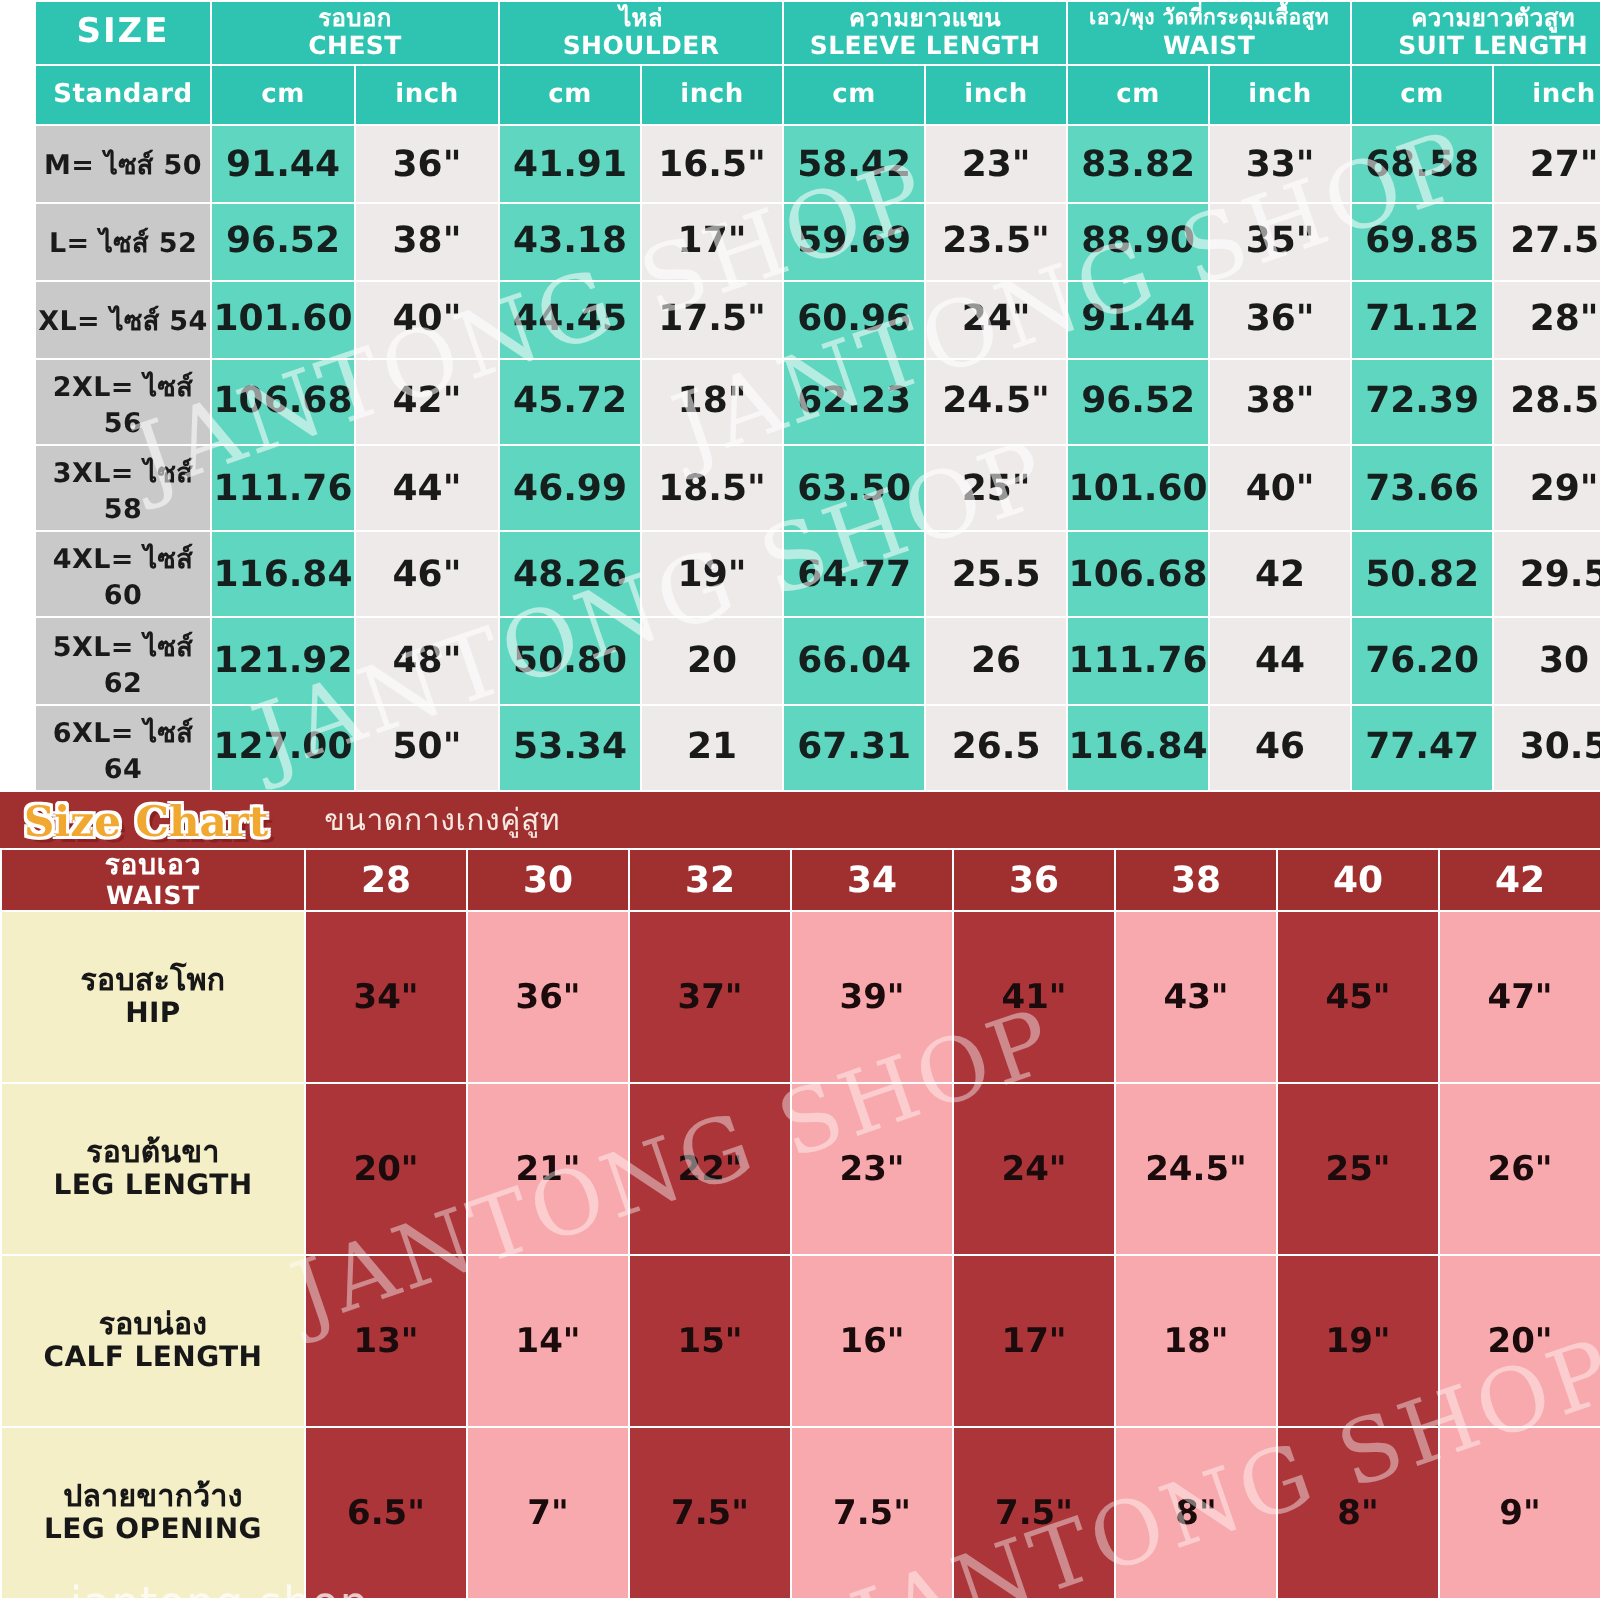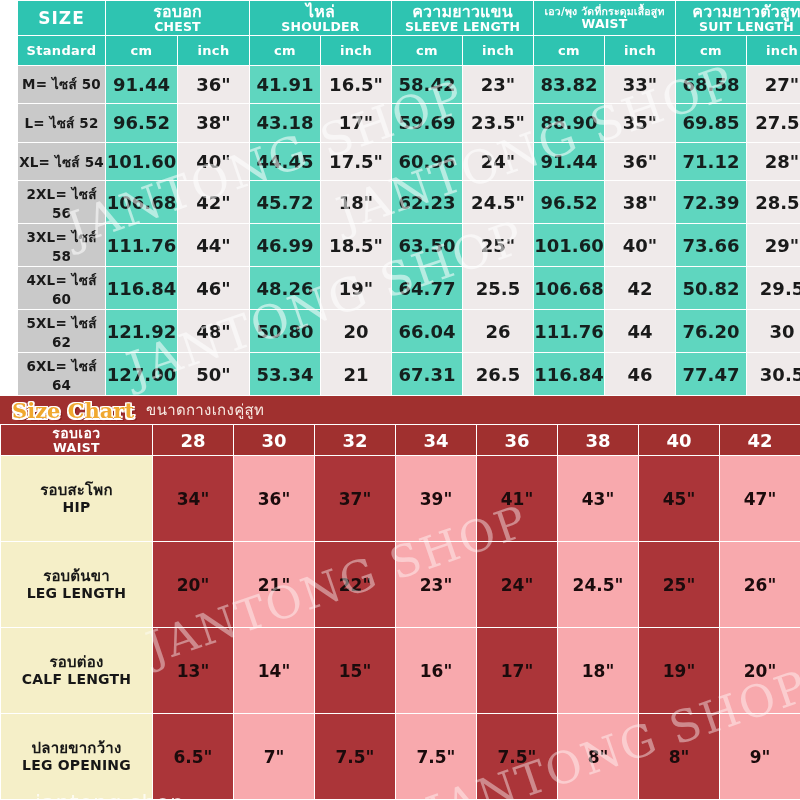--- a/index.html
+++ b/index.html
@@ -38,38 +38,38 @@
     border:1px solid #ffffff;
     text-align:center;vertical-align:middle;
     padding:0;
     font-weight:bold;
   }
   .hdr-group{
     background:#2ec4b1;color:#ffffff;
     font-size:12.5px;line-height:1.08;height:28px;
     letter-spacing:0.2px;
   }
-  .hdr-group .th-thai{display:block;font-size:16px;}
+  .hdr-group .th-thai{display:block;font-size:12px;}
   .hdr-sub{
     background:#2ec4b1;color:#ffffff;
     font-size:13px;height:26px;letter-spacing:0.3px;
   }
   .sizecell{
     background:#c9c9c9;color:#1a1a1a;
     font-size:13.5px;letter-spacing:0.2px;
     height:34px;
   }
   .cm{background:#5fd6bf;color:#15201e;font-size:18px;}
   .inch{background:#efeaea;color:#1a1a1a;font-size:18px;}
 
   
   .t2{position:absolute;left:0;top:396px;width:800px;height:404px;z-index:2;}
   .title-bar{
     background:#a0302f;height:28px;width:800px;
-    display:flex;align-items:center;gap:12px;
+    display:flex;align-items:center;gap:28px;
     padding-left:12px;box-sizing:border-box;
     position:relative;z-index:6;
   }
   .title-main{
     font-family:"DejaVu Serif","Liberation Serif",serif;
     font-weight:bold;font-size:21px;
     color:#f0a830;
     -webkit-text-stroke:0px;
     text-shadow:
       -1.5px -1.5px 0 #ffffff,  1.5px -1.5px 0 #ffffff,
@@ -323,21 +323,21 @@
           <td class="c-light">21"</td>
           <td class="c-dark">22"</td>
           <td class="c-light">23"</td>
           <td class="c-dark">24"</td>
           <td class="c-light">24.5"</td>
           <td class="c-dark">25"</td>
           <td class="c-light">26"</td>
         </tr>
         <tr>
           <td class="rowlabel">
-            <span>รอบต่อง</span>
+            <span>รอบน่อง</span>
             <span class="en">CALF LENGTH</span>
           </td>
           <td class="c-dark">13"</td>
           <td class="c-light">14"</td>
           <td class="c-dark">15"</td>
           <td class="c-light">16"</td>
           <td class="c-dark">17"</td>
           <td class="c-light">18"</td>
           <td class="c-dark">19"</td>
           <td class="c-light">20"</td>

